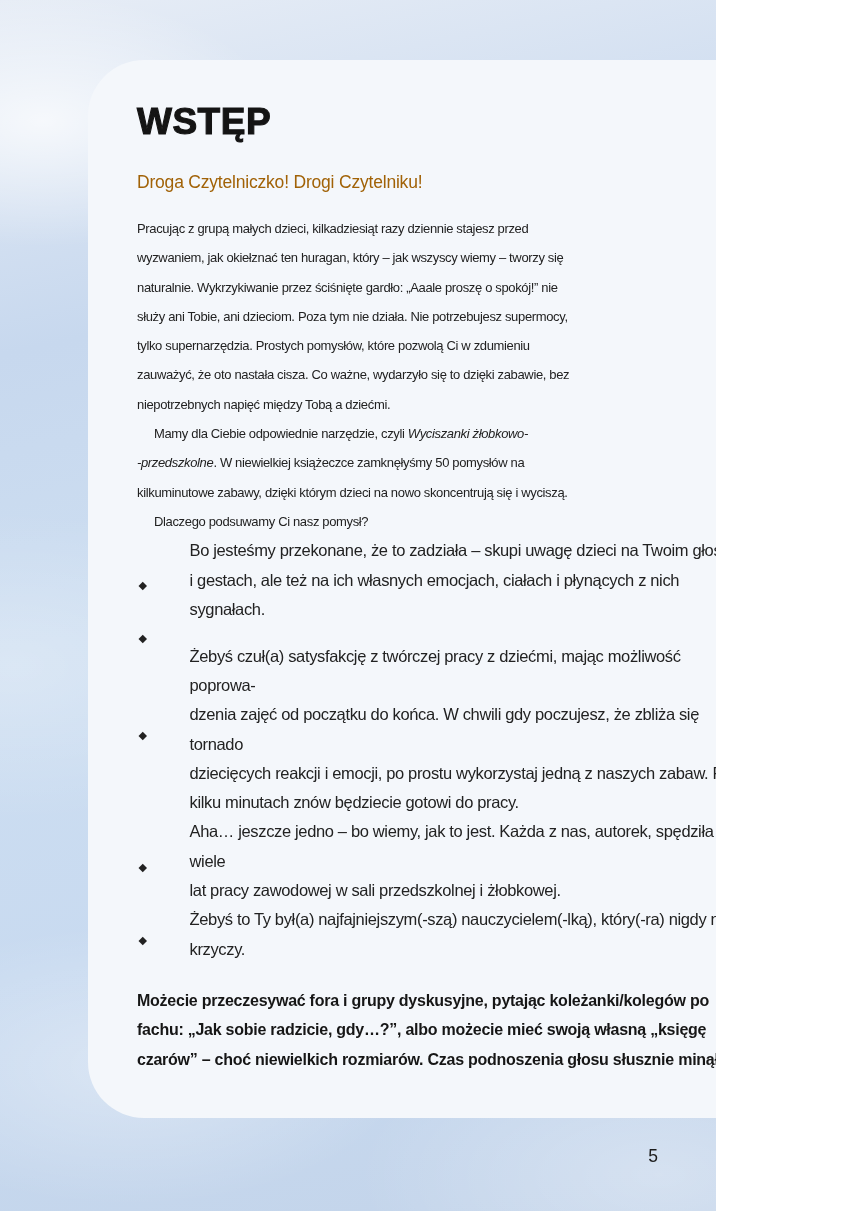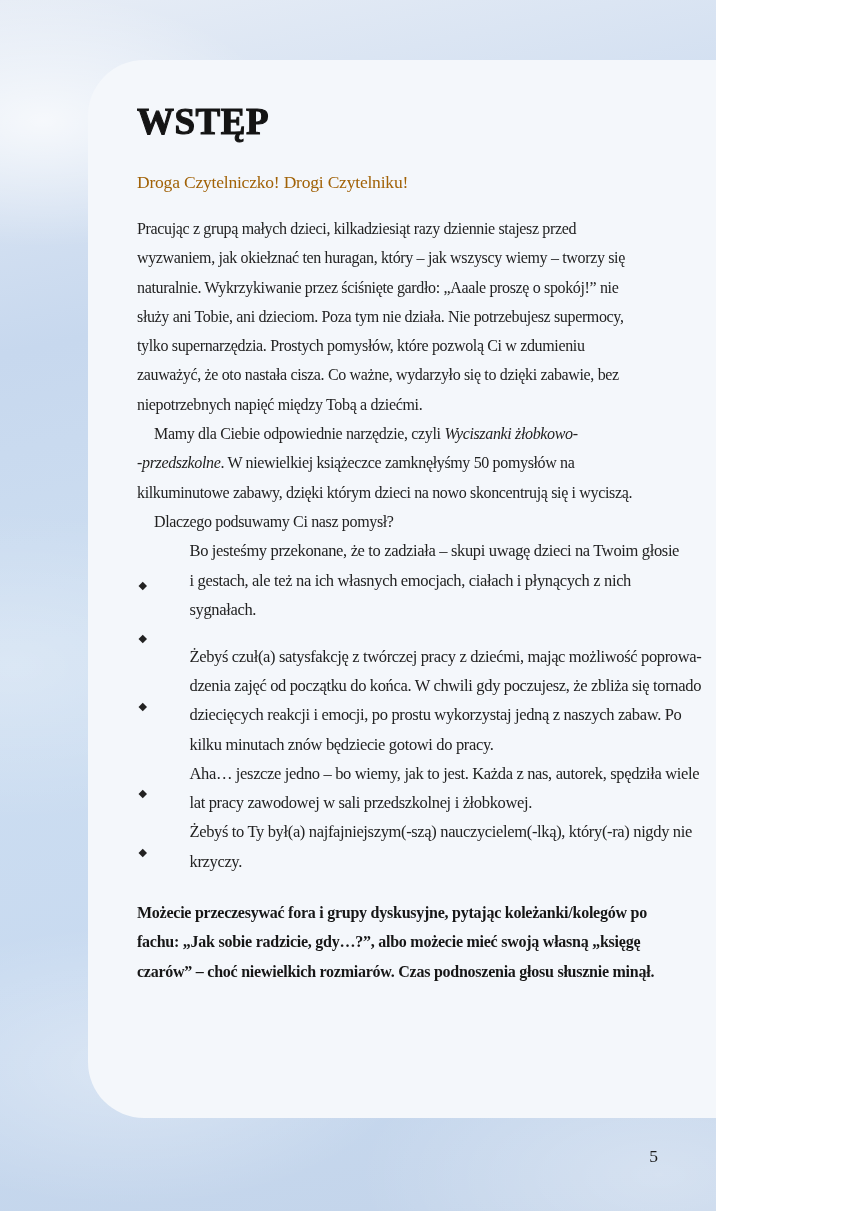--- a/index.html
+++ b/index.html
@@ -10,21 +10,20 @@
     width: 716px;
     height: 1211px;
     overflow: hidden;
     background:
       radial-gradient(ellipse 340px 180px at 6% 10%, rgba(255,255,255,0.75), rgba(255,255,255,0) 70%),
       radial-gradient(ellipse 420px 220px at 2% 55%, rgba(255,255,255,0.28), rgba(255,255,255,0) 70%),
       radial-gradient(ellipse 400px 200px at 18% 88%, rgba(255,255,255,0.35), rgba(255,255,255,0) 70%),
       radial-gradient(ellipse 430px 210px at 92% 97%, rgba(255,255,255,0.30), rgba(255,255,255,0) 70%),
       radial-gradient(ellipse 300px 150px at 99% 35%, rgba(255,255,255,0.22), rgba(255,255,255,0) 70%),
       linear-gradient(168deg, #e7edf6 0%, #c7d8ee 26%, #cddef1 48%, #c8daf0 72%, #c3d4ea 100%);
-    font-family: Liberation Serif, serif;
   }
 
   .card {
     position: absolute;
     left: 88px;
     top: 60px;
     width: 710px;
     height: 1058px;
     box-sizing: border-box;
     padding: 40px 52px 0 49px;
@@ -45,21 +44,21 @@
   .greeting {
     margin: 25px 0 0 0;
     font-size: 17.5px;
     line-height: 26px;
     letter-spacing: -0.2px;
     color: #a16207;
   }
 
   .body {
     margin: 0;
-    font-size: 16px;
+    font-size: 13px;
     line-height: 29.3px;
     letter-spacing: -0.35px;
     color: #222222;
     white-space: pre-line;
   }
 
   .first { margin-top: 19px; }
   .indent { text-indent: 17px; }
   em { font-style: italic; }
 

